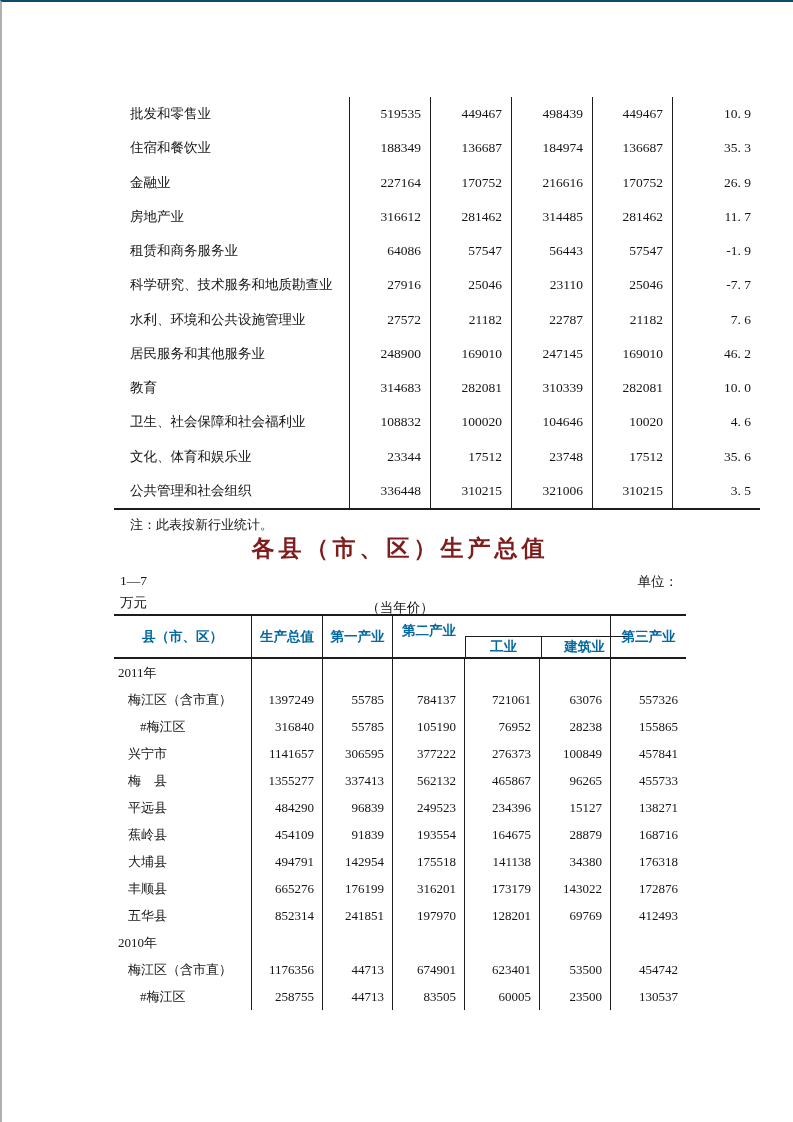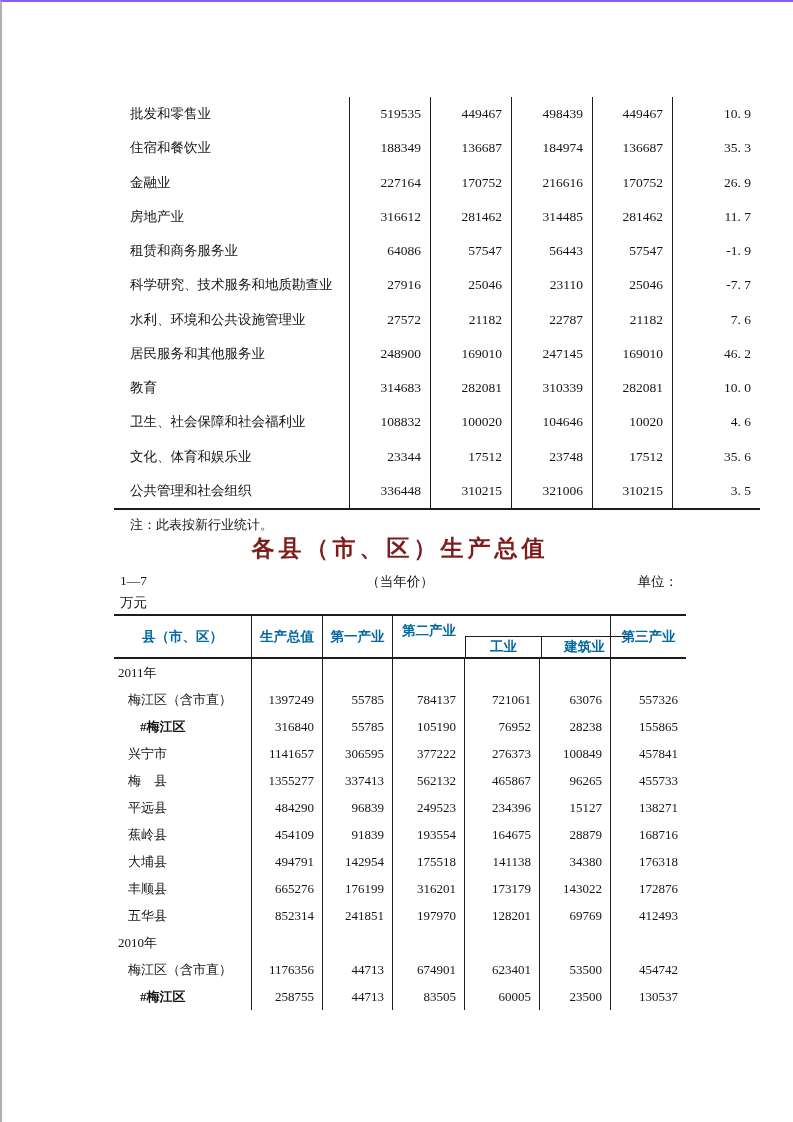--- a/index.html
+++ b/index.html
@@ -1,18 +1,18 @@
 <!DOCTYPE html>
 <html><head>
 <meta charset="utf-8">
 <style>
   html,body{margin:0;padding:0;background:#e8e8e8;}
   .page{
     position:relative;width:793px;height:1122px;background:#ffffff;
-    border-top:2px solid #8b5cf6;border-left:2px solid #b0b0b0;
+    border-top:2px solid #0c4a6e;border-left:2px solid #b0b0b0;
     box-sizing:border-box;overflow:hidden;
     font-family:"Liberation Serif","DejaVu Serif",serif;color:#151515;
   }
   
   .trow{display:grid;}
   .cell{display:flex;align-items:center;box-sizing:border-box;white-space:nowrap;overflow:visible;}
   .cell.num{justify-content:flex-end;border-left:1px solid #1c1c1c;}
   .cell.label{justify-content:flex-start;}
   
   .table1{
@@ -23,21 +23,21 @@
   .t1row .label{padding-left:16px;}
   .t1row .num{padding-right:9px;}
   
   .note{position:absolute;left:128px;top:514px;font-size:13px;}
   .doc-title{
     position:absolute;left:112px;top:531px;width:572px;text-align:center;
     font-family:"Liberation Sans","DejaVu Sans",sans-serif;font-weight:bold;
     font-size:23px;letter-spacing:4px;color:#7f1d1d;
   }
   .meta-tableno{position:absolute;left:118px;top:571px;font-size:13.5px;}
-  .meta-price{position:absolute;left:112px;top:571px;width:572px;text-align:center;font-size:13.5px;}
+  .meta-price{position:absolute;left:112px;top:597px;width:572px;text-align:center;font-size:13.5px;}
   .meta-unitlabel{position:absolute;right:115px;top:571px;font-size:13.5px;}
   .meta-unitvalue{position:absolute;left:118px;top:592px;font-size:13.5px;}
   
   .table2{position:absolute;left:112px;top:612px;width:572px;box-sizing:border-box;border-top:2px solid #1c1c1c;}
   .t2cols{grid-template-columns:137px 71px 70px 72px 75px 71px 76px;}
   .t2-header{
     position:relative;display:grid;height:41px;border-bottom:2px solid #1c1c1c;
     font-family:"Liberation Sans","DejaVu Sans",sans-serif;font-weight:bold;font-size:13.5px;color:#0369a1;
   }
   .hcell{display:flex;align-items:center;justify-content:center;box-sizing:border-box;border-left:1px solid #1c1c1c;}
@@ -48,21 +48,21 @@
     position:absolute;left:72px;top:20px;width:162px;height:21px;display:flex;
     border-top:1px solid #1c1c1c;border-left:1px solid #1c1c1c;box-sizing:border-box;
   }
   .hsub{flex:0 0 75px;display:flex;align-items:center;justify-content:center;}
   .hsub + .hsub{flex:1 1 auto;border-left:1px solid #1c1c1c;}
   .t2-body{font-size:13px;}
   .t2row{height:27px;}
   .t2row .num{padding-right:8px;}
   .t2row .label.ind0{padding-left:4px;}
   .t2row .label.ind1{padding-left:14px;}
-  .t2row .label.ind2{padding-left:26px;font-weight:bold;}
+  .t2row .label.ind2{padding-left:26px;}
 </style>
 </head>
 <body>
 
 <div class="page">
 
   <div class="table1" id="t1-body">
       <div class="trow t1row">
         <div class="cell label ind0">批发和零售业</div>
         <div class="cell num">519535</div>

